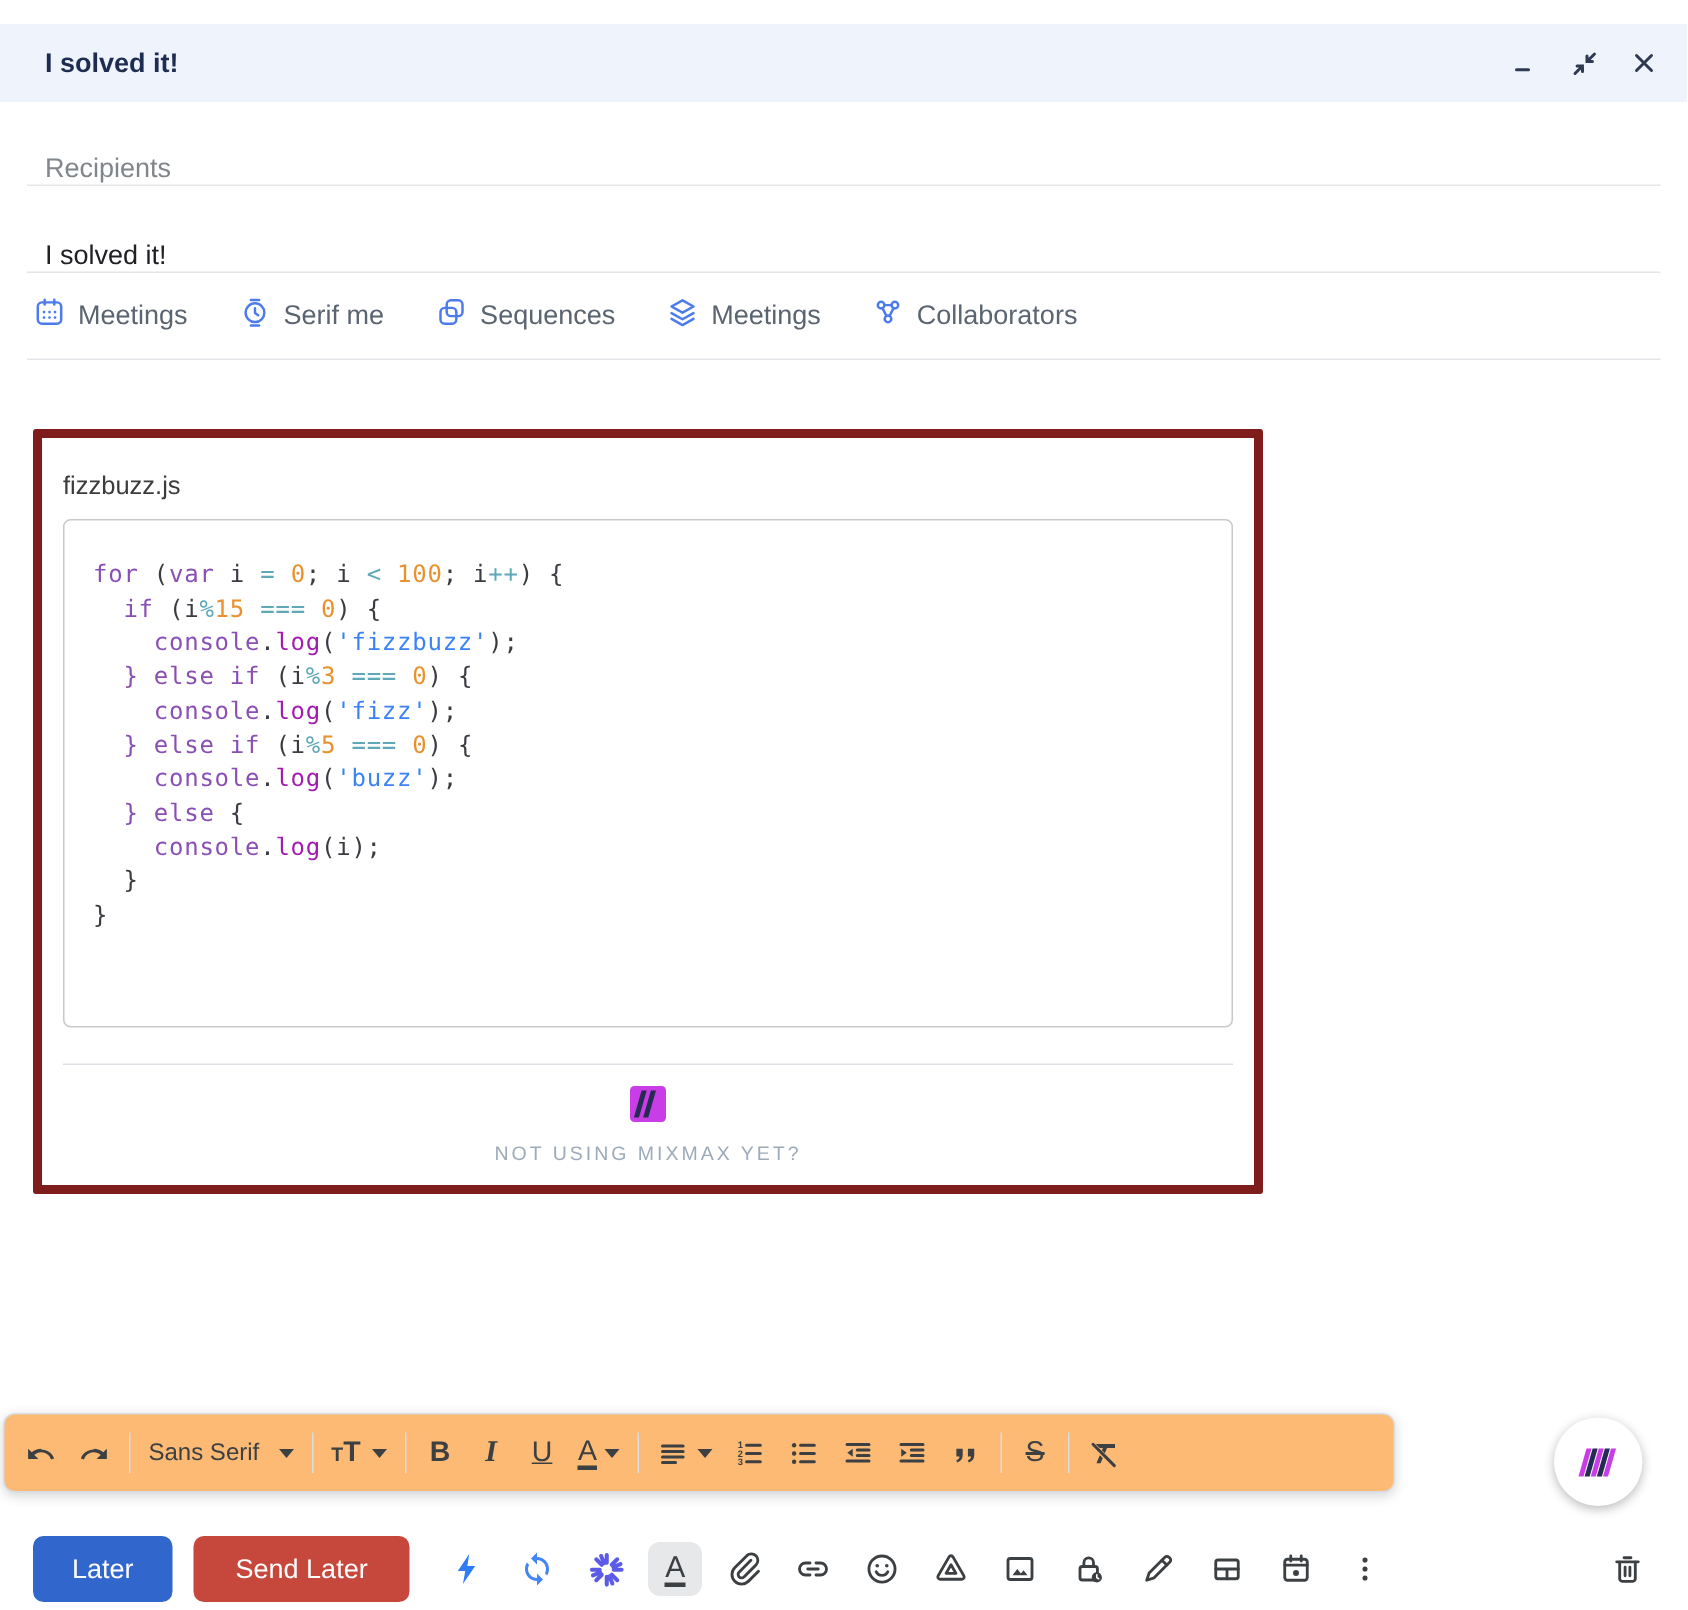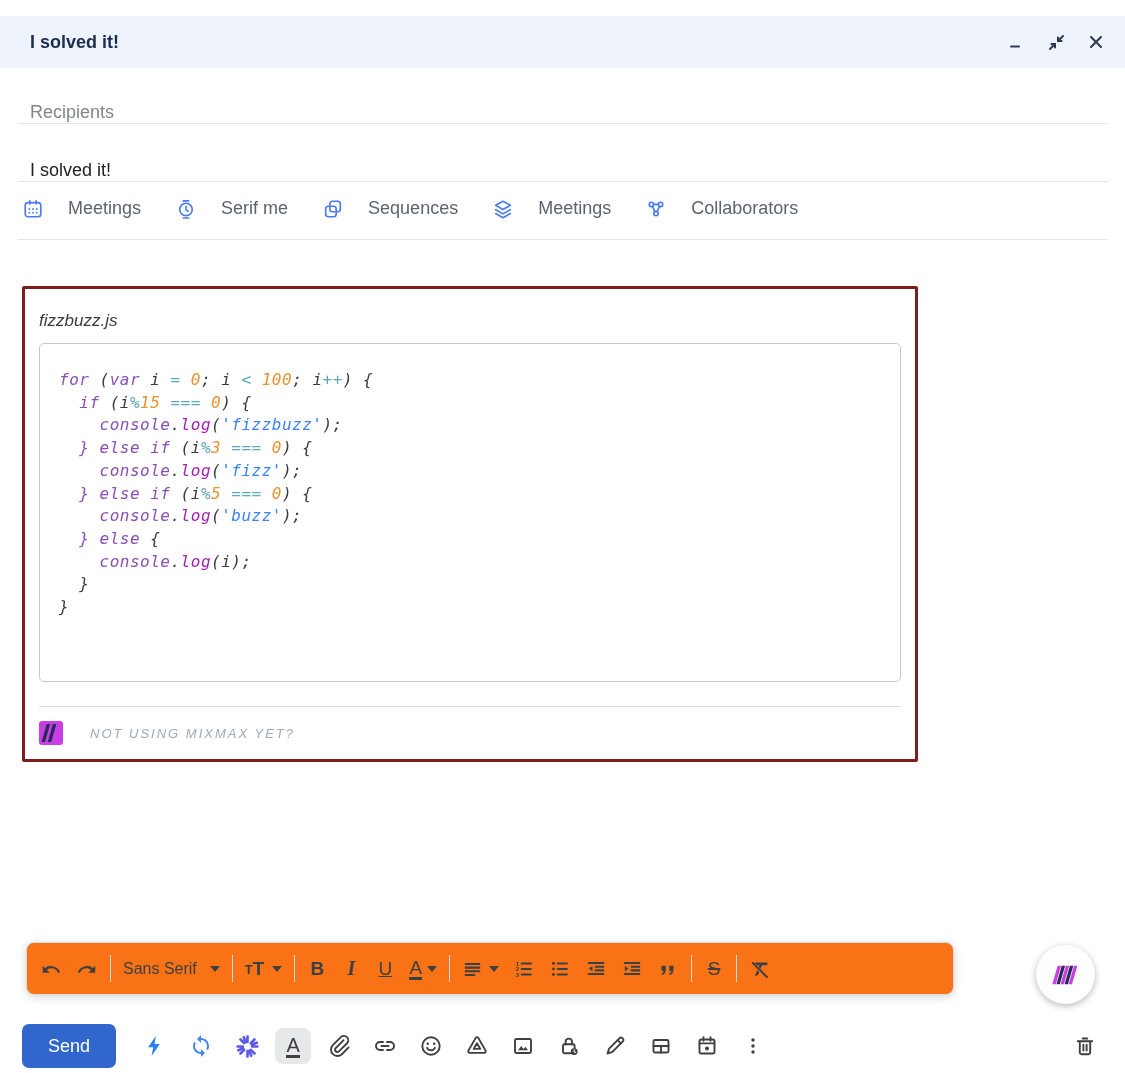--- a/index.html
+++ b/index.html
@@ -17,44 +17,44 @@
   
   .field-row { padding:0 30px; display:flex; align-items:flex-end; }
   .row-recipients { height:55px; }
   .row-subject { height:57px; }
   .field-divider { border:none; border-top:1px solid #e3e5e8; margin:0 18px; }
   .recipients-text { color:#80868b; font-size:18px; }
   .subject-text { color:#202124; font-size:18px; }
 
   
   .mm-bar { height:57px; display:flex; align-items:center; gap:34px; padding:0 22px; }
-  .mm-item { display:flex; align-items:flex-start; gap:24px; cursor:pointer; }
+  .mm-item { display:flex; align-items:center; gap:8px; cursor:pointer; }
   .mm-item svg { width:22px; height:22px; stroke:#4b7bec; fill:none; stroke-width:1.8; stroke-linecap:round; stroke-linejoin:round; }
   .mm-item .dotfill { fill:#4b7bec; stroke:none; }
   .mm-label { color:#5b6471; font-size:18px; }
 
   
   .body-area { padding:46px 0 0 22px; }
-  .code-widget { width:896px; border:3px solid #7f1d1d; border-radius:2px; background:#fff;font-style:italic; }
+  .code-widget { width:820px; border:6px solid #7f1d1d; border-radius:2px; background:#fff; }
   .cw-filename { font-size:17px; color:#3c3c3c; padding:22px 14px 12px 14px; font-weight:400; }
   .cw-codebox { margin:0 14px; height:339px; border:1px solid #c9c9c9; border-radius:5px; background:#fff; overflow:hidden; }
   .cw-pre { font-family:"DejaVu Sans Mono", monospace; font-size:16px; line-height:22.7px; letter-spacing:0.5px; padding:25px 0 0 19px; white-space:pre; }
   .tok-kw { color:#8a4fb5; }
   .tok-num { color:#e8912d; }
   .tok-op { color:#5fa8b8; }
   .tok-str { color:#3b82f6; }
   .tok-fn { color:#a21caf; }
   .tok-pl { color:#3a3c42; }
   .cw-divider { border:none; border-top:1px solid #dcdfe3; margin:24px 14px 0 14px; }
-  .cw-footer { display:flex; align-items:center; gap:27px; padding:14px 14px; }
+  .cw-footer { display:flex; align-items:center; gap:13px; padding:14px 14px;flex-direction:column; }
   .mm-logo-sq { width:24px; height:24px; border-radius:3px; background:#c93de6; overflow:hidden; flex:none; }
   .cw-footer-text { color:#9daaba; font-size:13px; letter-spacing:2px; font-weight:500; }
 
   
-  .fmt-bar { position:absolute; left:26px; top:926px; width:928px; height:53px; background:#f97316;
+  .fmt-bar { position:absolute; left:2px; top:926px; width:928px; height:53px; background:#fdba74;
              border:1px solid #d9dce1; border-radius:8px; box-shadow:0 2px 8px rgba(60,64,67,.22);
              display:flex; align-items:center; padding:0 6px; }
   .fmt-btn { height:40px; min-width:34px; padding:0 7px; display:flex; align-items:center; justify-content:center;
              gap:5px; cursor:pointer; border-radius:4px; color:#3c4043; }
   .fmt-btn svg { display:block; }
   .fmt-sep { width:1px; height:27px; background:#dadce0; margin:0 5px; flex:none; }
   .fmt-letter { font-size:19px; font-weight:700; color:#3c4043; }
   .fmt-italic { font-family:"Liberation Serif", serif; font-style:italic; font-weight:700; font-size:20px; }
   .fmt-under { text-decoration:underline; font-weight:500; }
   .fmt-color-a { font-weight:500; font-size:19px; border-bottom:3px solid #3c4043; line-height:19px; }
@@ -316,21 +316,22 @@
         <rect x="2.6" y="4" width="2.9" height="16" fill="#c93de6"></rect>
         <rect x="6.1" y="4" width="2.9" height="16" fill="#252b52"></rect>
         <rect x="9.6" y="4" width="2.9" height="16" fill="#c93de6"></rect>
         <rect x="13.1" y="4" width="2.9" height="16" fill="#252b52"></rect>
         <rect x="16.6" y="4" width="2.9" height="16" fill="#c93de6"></rect>
       </g>
     </svg>
   </div>
 
   <div class="action-bar">
-    <button class="btn-send">Send</button>
+    <button class="btn-send">Later</button>
+    <button class="btn-send-later">Send Later</button>
 
     <div class="act-icons">
       <div class="act-btn">
         <svg width="24" height="24" viewBox="0 0 24 24">
             <path fill="#2e7cf6" d="M12.8 2L5.2 13.3h5l-1.6 8.7 8.2-12h-5.2z"></path>
           </svg>
       </div>
       <div class="act-btn">
         <svg width="24" height="24" viewBox="0 0 24 24">
             <path fill="#4285f4" d="M12 4V1L8 5l4 4V6c3.31 0 6 2.69 6 6 0 1.01-.25 1.97-.7 2.8l1.46 1.46C19.54 15.03 20 13.57 20 12c0-4.42-3.58-8-8-8zm0 14c-3.31 0-6-2.69-6-6 0-1.01.25-1.97.7-2.8L5.24 7.74C4.46 8.97 4 10.43 4 12c0 4.42 3.58 8 8 8v3l4-4-4-4v3z"></path>

